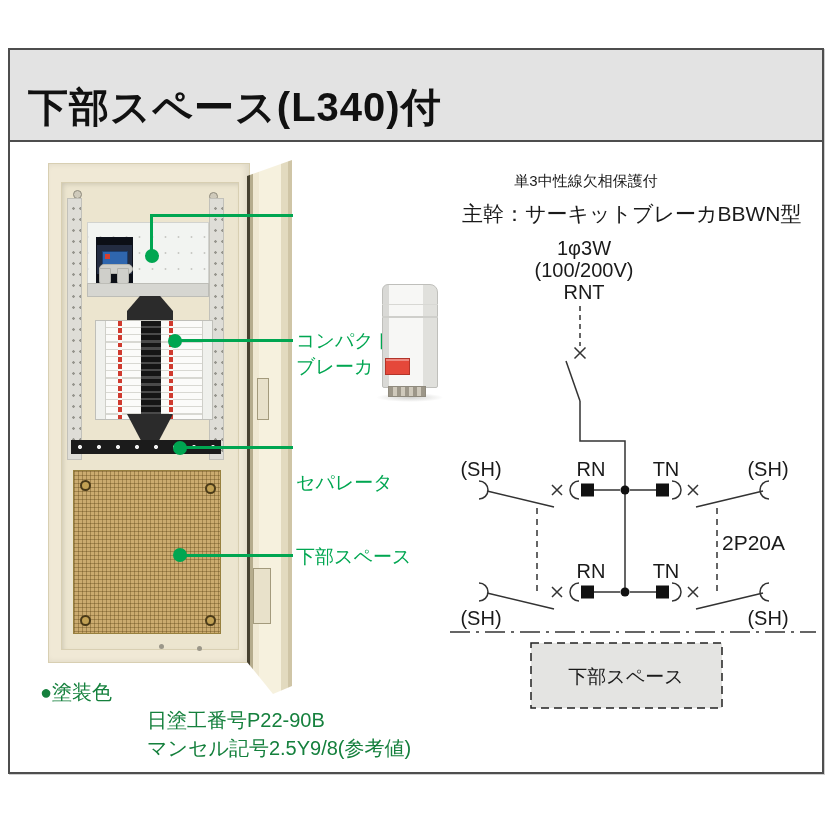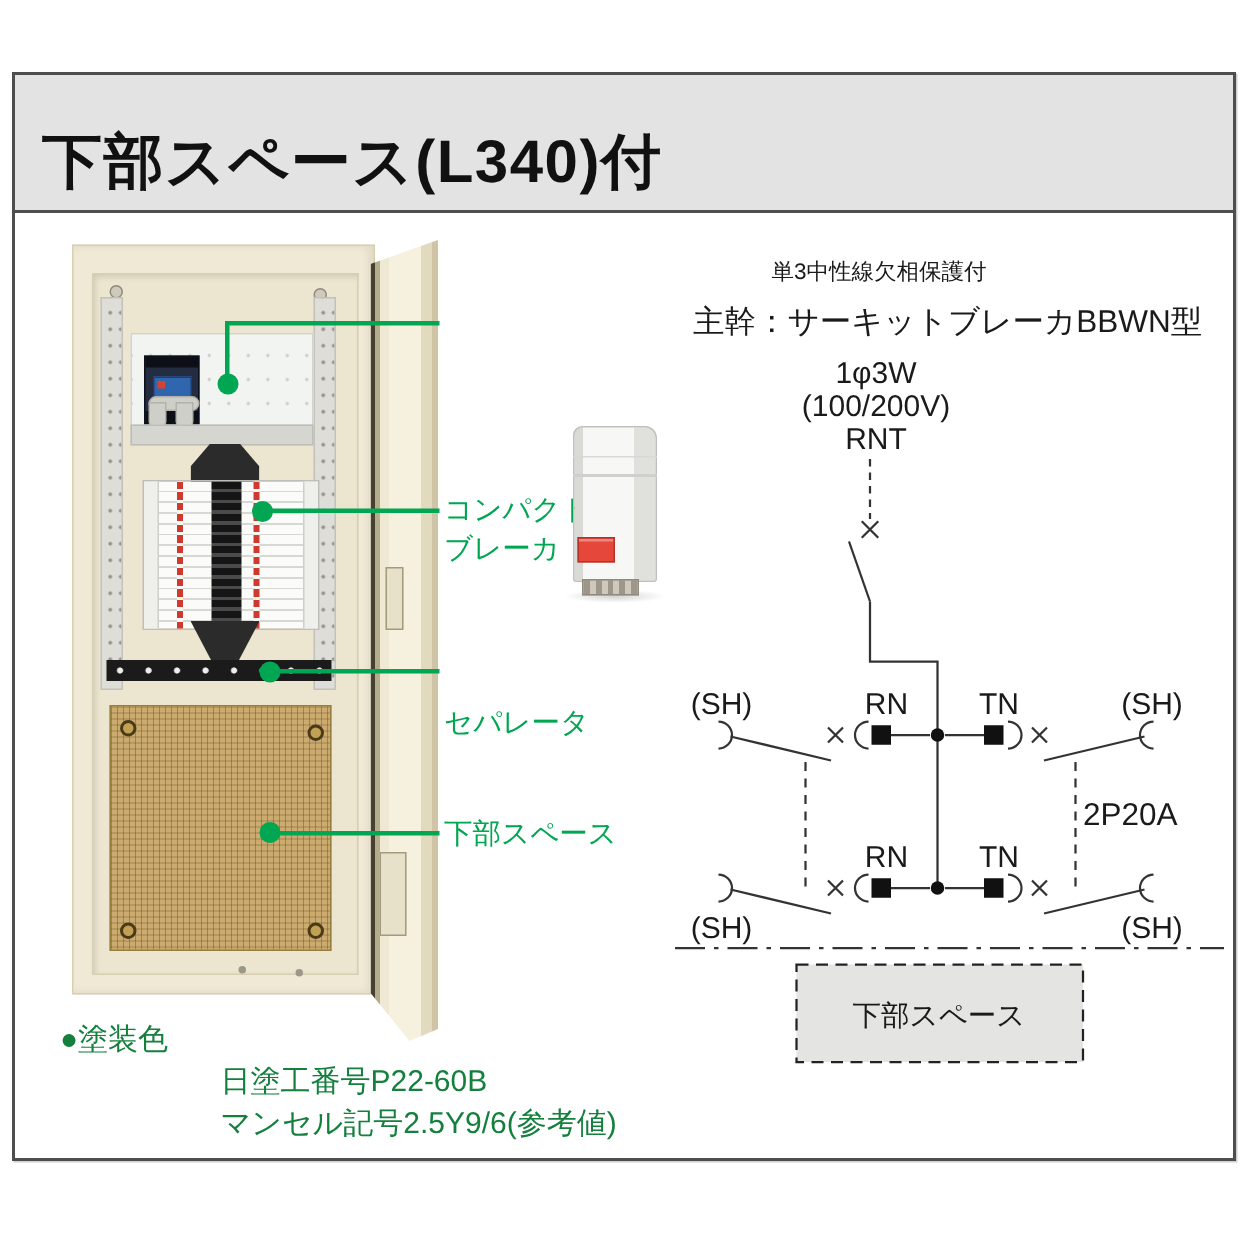--- a/index.html
+++ b/index.html
@@ -238,16 +238,16 @@
     <text x="33" y="465" font-size="20" text-anchor="middle">(SH)</text>
     <text x="320" y="465" font-size="20" text-anchor="middle">(SH)</text>
 
     <path d="M2,472 H368" class="dg-stroke" stroke-dasharray="20 6 3 6" stroke-width="1.3"></path>
 
     <rect x="83" y="483" width="191" height="65" fill="#e4e4e2" stroke="#222" stroke-width="1.5" stroke-dasharray="8 5"></rect>
     <text x="178" y="523" font-size="19" text-anchor="middle">下部スペース</text>
   </svg>
 
   <div class="paint-text" style="left:40px;top:679px;">●塗装色</div>
-  <div class="paint-text" style="left:147px;top:707px;">日塗工番号P22-60B</div>
-  <div class="paint-text" style="left:147px;top:735px;">マンセル記号2.5Y9/6(参考値)</div>
+  <div class="paint-text" style="left:147px;top:707px;">日塗工番号P22-90B</div>
+  <div class="paint-text" style="left:147px;top:735px;">マンセル記号2.5Y9/8(参考値)</div>
 
 </div>
 
 </body></html>

